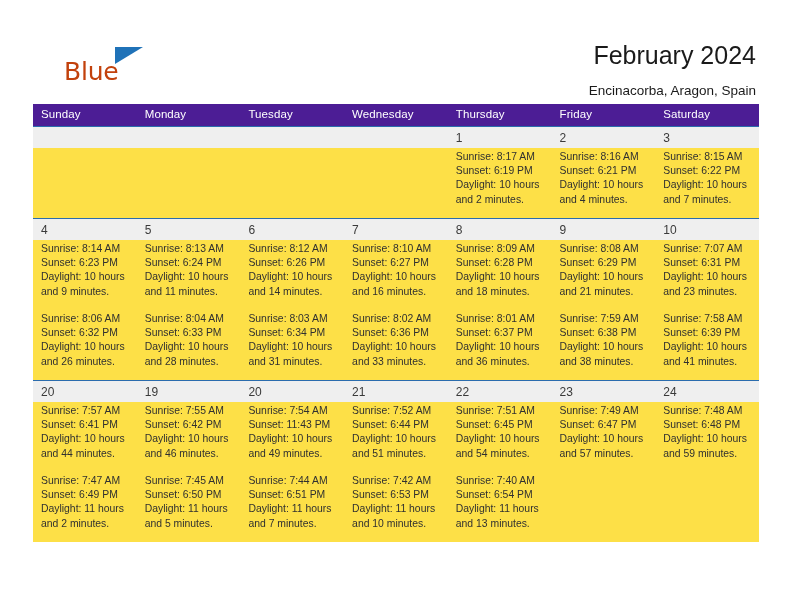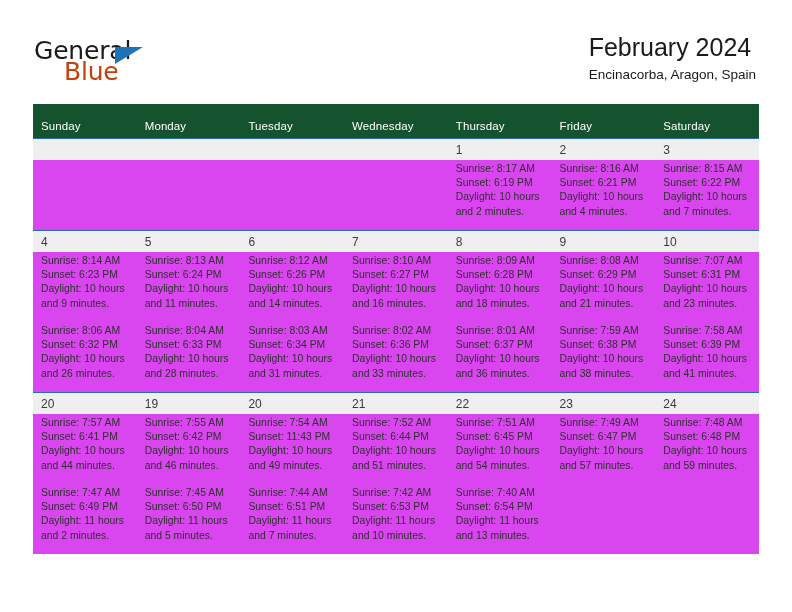--- a/index.html
+++ b/index.html
@@ -62,32 +62,32 @@
     top: 11px;
     width: 0;
     height: 0;
     border-left: 28px solid #1F72B8;
     border-bottom: 17px solid transparent;
   }
 
   .title-block {
     position: absolute;
     right: 36px;
-    top: 32px;
-    text-align: left;
+    top: 40px;
+    text-align: right;
   }
   .cal-title {
     font-size: 25px;
     font-weight: 400;
     color: #1a1a1a;
     line-height: 30px;
     white-space: nowrap;
   }
   .cal-subtitle {
-    margin-top: 5px;
+    margin-top: 13px;
     font-size: 13.5px;
     font-weight: 400;
     color: #1a1a1a;
     line-height: 16px;
     white-space: nowrap;
   }
 
   
   .calendar {
     position: absolute;
@@ -96,45 +96,45 @@
     width: 726px;
   }
   table.cal {
     border-collapse: collapse;
     table-layout: fixed;
     width: 726px;
   }
   table.cal col { width: 103.71px; }
 
   thead th.dow {
-    background: #14532d;
+    background: #4c1d95;
     color: #ffffff;
     font-size: 11.5px;
     font-weight: 400;
     text-align: left;
-    padding: 15px 0 5px 8px;
+    padding: 3px 0 5px 8px;
     height: 14px;
     letter-spacing: 0.1px;
   }
 
   tr.daynum-row td {
     background: #EFEFEF;
     border-top: 1.6px solid #2B6CAD;
     padding: 4px 0 3px 8px;
     font-size: 12px;
     color: #3a3a3a;
     height: 14px;
     vertical-align: top;
   }
   tr.daynum-row td.blank {
     background: #EFEFEF;
   }
 
   tr.info-row td {
-    background: #d946ef;
+    background: #fde047;
     padding: 2px 6px 0 8px;
     vertical-align: top;
     height: 68px;
   }
   tr.info-row td .lines {
     font-size: 10.4px;
     line-height: 14.2px;
     color: #303030;
   }
   tr.info-row td .lines div {
@@ -142,21 +142,20 @@
   }
 </style>
 </head>
 <body>
 
 <div class="page">
 
   <div class="header">
 
     <div class="logo">
-      <span class="logo-general">General</span>
       <span class="logo-triangle"></span>
       <span class="logo-blue">Blue</span>
     </div>
 
     <div class="title-block">
       <div class="cal-title">February 2024</div>
       <div class="cal-subtitle">Encinacorba, Aragon, Spain</div>
     </div>
 
   </div>

